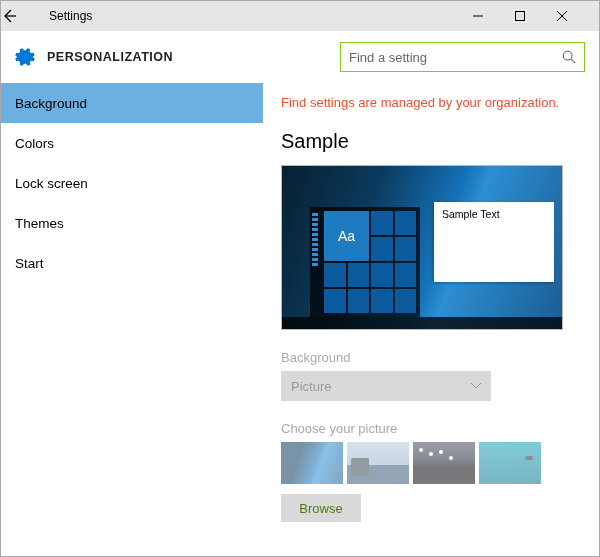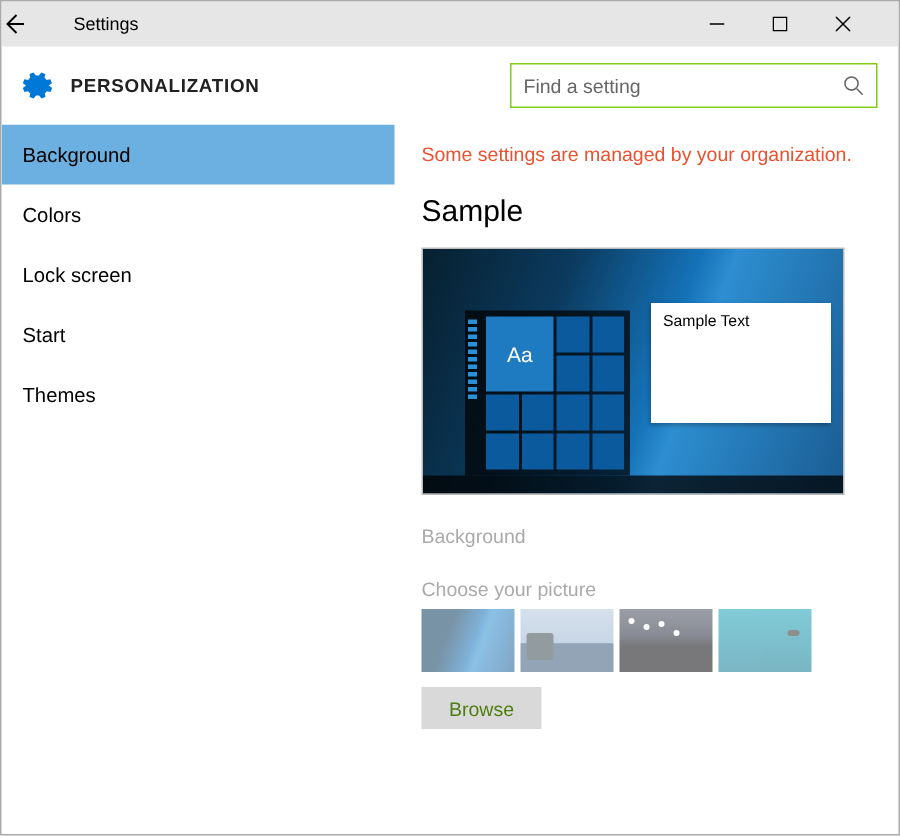--- a/index.html
+++ b/index.html
@@ -102,29 +102,29 @@
     <div class="nav-item active">
         <span>Background</span>
       </div>
     <div class="nav-item">
         <span>Colors</span>
       </div>
     <div class="nav-item">
         <span>Lock screen</span>
       </div>
     <div class="nav-item">
-        <span>Start</span>
+        <span>Themes</span>
       </div>
     <div class="nav-item">
-        <span>Themes</span>
+        <span>Start</span>
       </div>
   </div>
 
   <div class="main">
-    <div class="warning">Some settings are managed by your organization.</div>
+    <div class="warning">Find settings are managed by your organization.</div>
     <div class="section-h">Sample</div>
 
     <div class="preview">
       <div class="startmenu">
         <div class="col">
           <div class="dot"></div>
             <div class="dot"></div>
             <div class="dot"></div>
             <div class="dot"></div>
           <div class="dot"></div>
@@ -149,20 +149,28 @@
             <div class="t"></div>
             <div class="t"></div>
             <div class="t"></div>
         </div>
       </div>
       <div class="win"><span>Sample Text</span></div>
       <div class="tb"></div>
     </div>
 
     <div class="label-dis">Background</div>
+    <div class="select-dis">
+      <span>Picture</span>
+      <span class="chev">
+        <svg width="10" height="6" viewBox="0 0 10 6">
+            <path d="M0 0 L5 5 L10 0" stroke="#999" fill="none"></path>
+          </svg>
+      </span>
+    </div>
 
     <div class="label-dis">Choose your picture</div>
     <div class="thumbs">
       <div class="th th1"></div>
       <div class="th th2"></div>
       <div class="th th3"></div>
       <div class="th th4"></div>
     </div>
 
     <div class="browse-dis">

